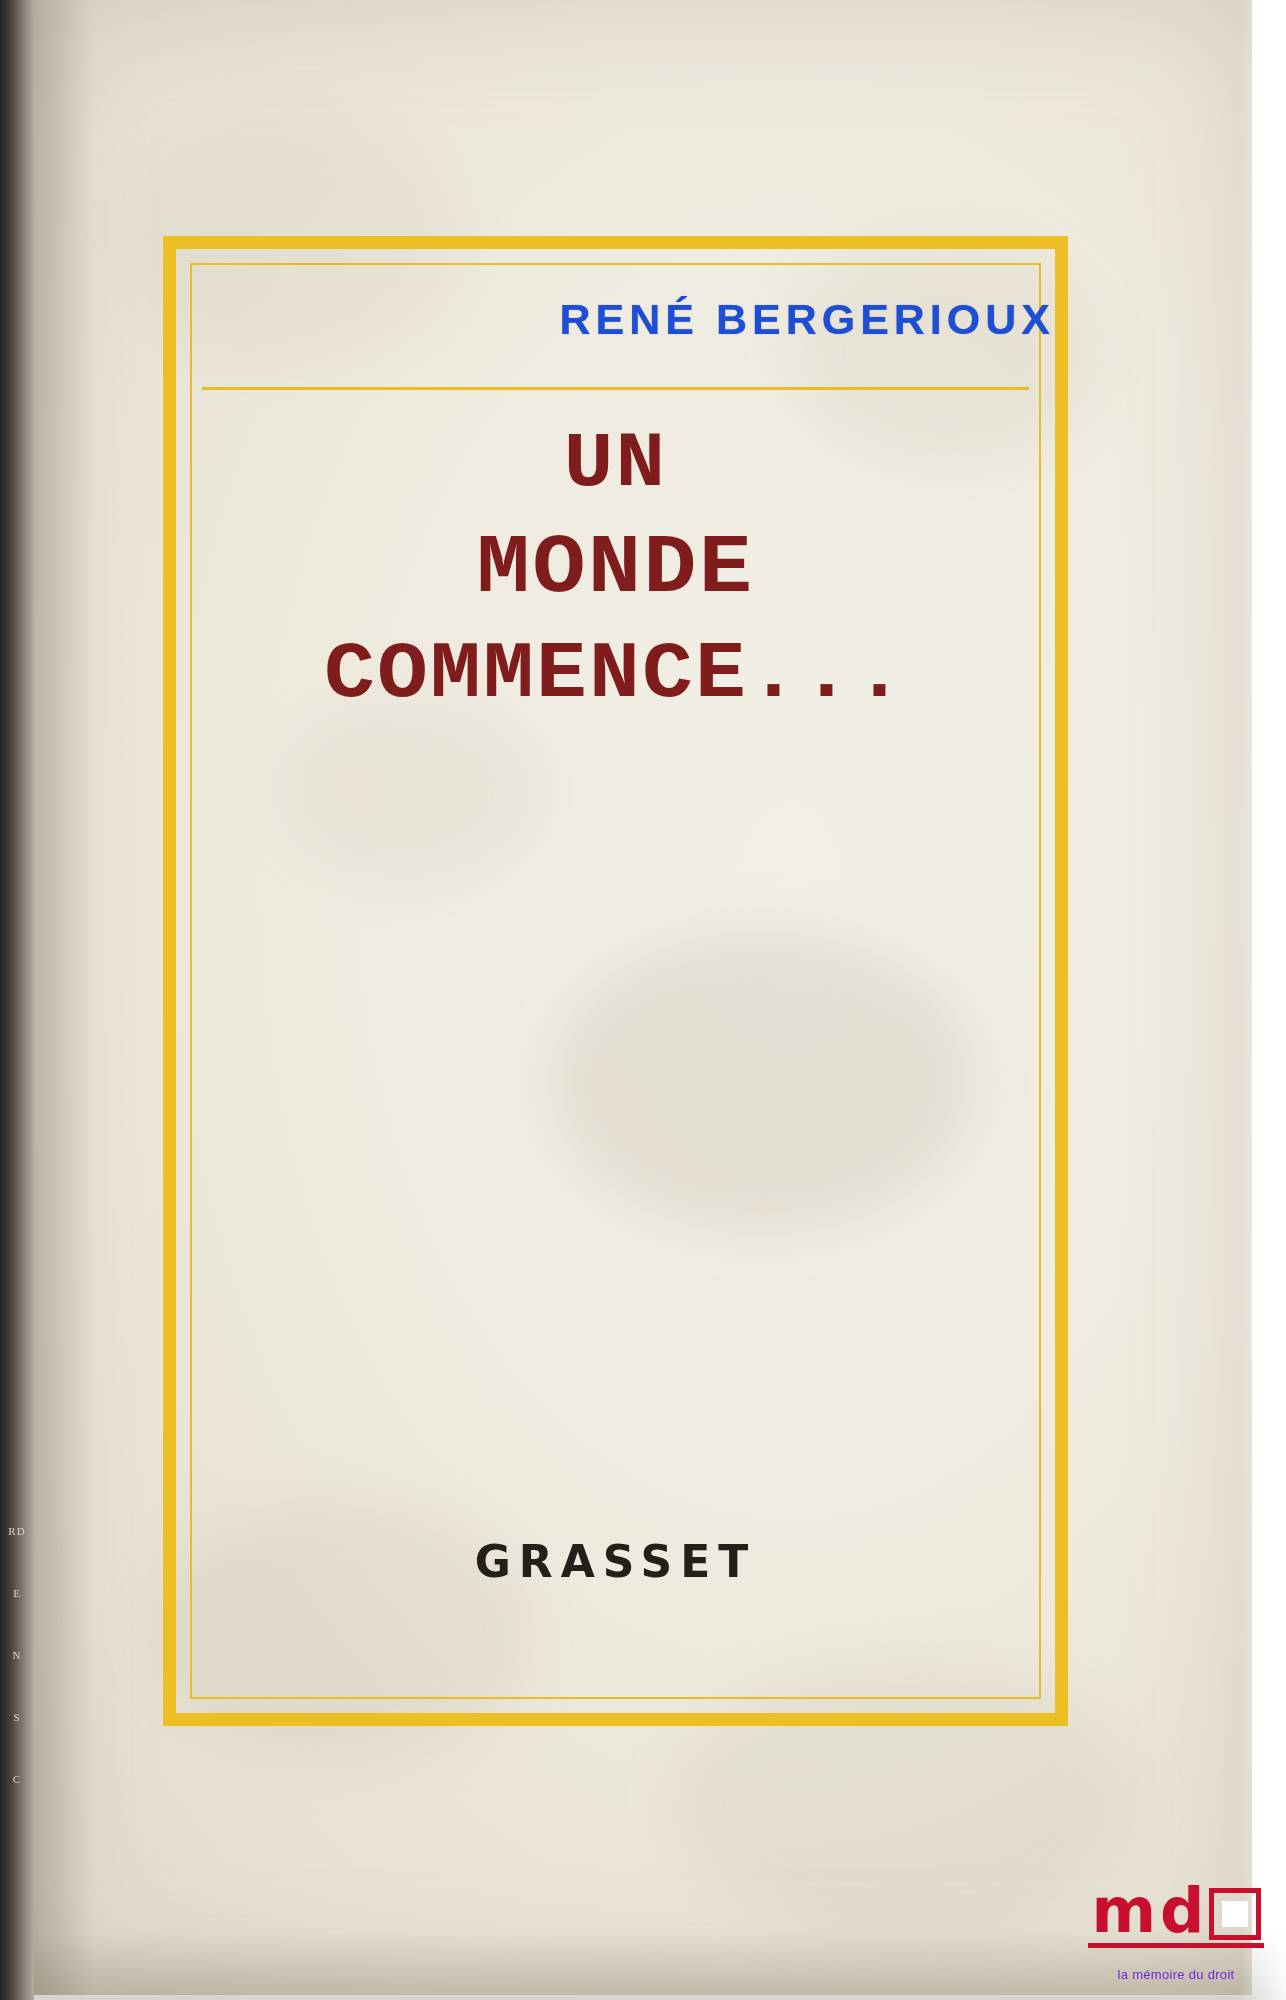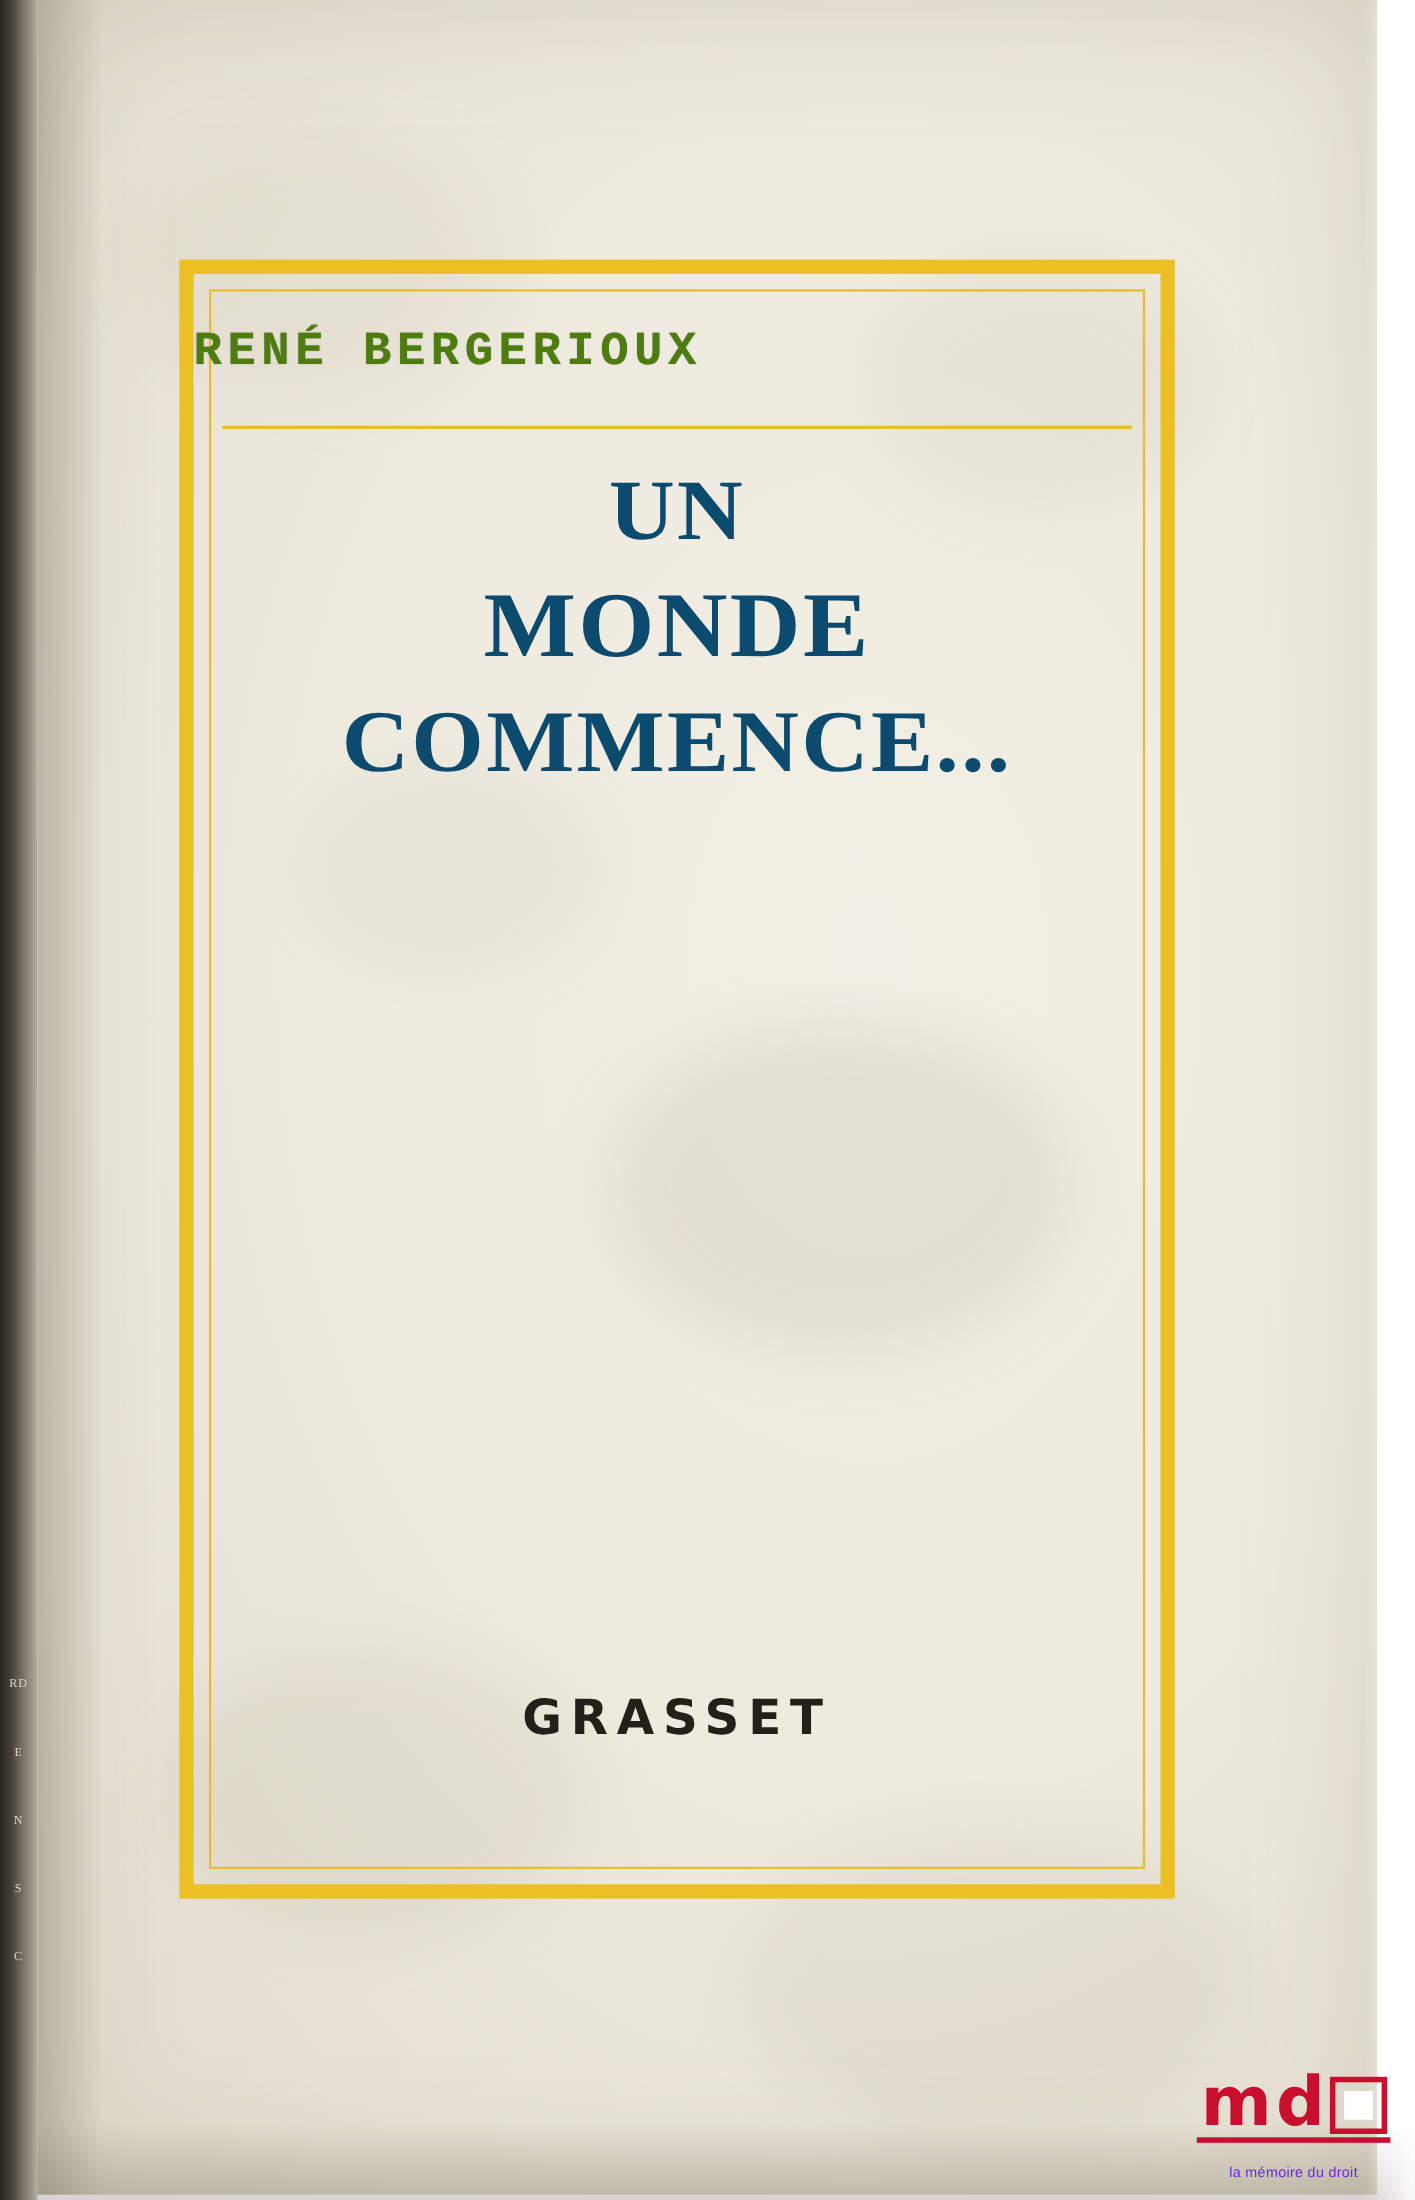--- a/index.html
+++ b/index.html
@@ -120,45 +120,45 @@
     left: 0;
     top: 0;
     width: 100%;
     height: 100%;
   }
   .author {
     position: absolute;
     top: 46px;
     left: 0;
     width: 100%;
-    text-align: left;
-    font-family: Liberation Mono, monospace;
+    text-align: right;
+    font-family: Liberation Sans, sans-serif;
     font-weight: bold;
     font-size: 43px;
     letter-spacing: 5px;
-    color: #4d7c0f;
+    color: #1d4ed8;
     text-shadow: 0 0 1px rgba(40,38,34,0.5);
   }
   .rule {
     position: absolute;
     top: 138px;
     left: 26px;
     width: calc(100% - 52px);
     height: 3px;
     background: #e9bd28;
   }
   .title {
     position: absolute;
     top: 176px;
     left: 0;
     width: 100%;
     text-align: center;
-    font-family: Liberation Serif, serif;
-    font-weight: bold;
-    color: #0c4a6e;
+    font-family: Liberation Mono, monospace;
+    font-weight: bold;
+    color: #7f1d1d;
     letter-spacing: 2px;
     line-height: 1.0;
   }
   .title-line {
     display: block;
     font-size: 80px;
     margin-bottom: 24px;
     transform: scaleX(1.06);
   }
   .title-line.l1 { font-size: 78px; }

